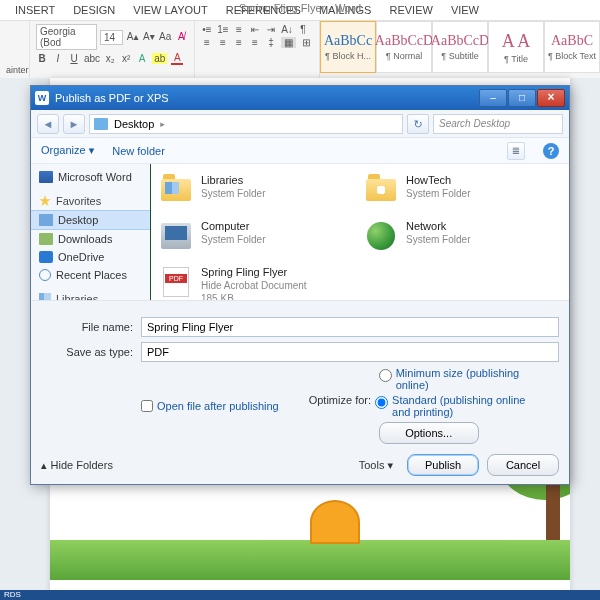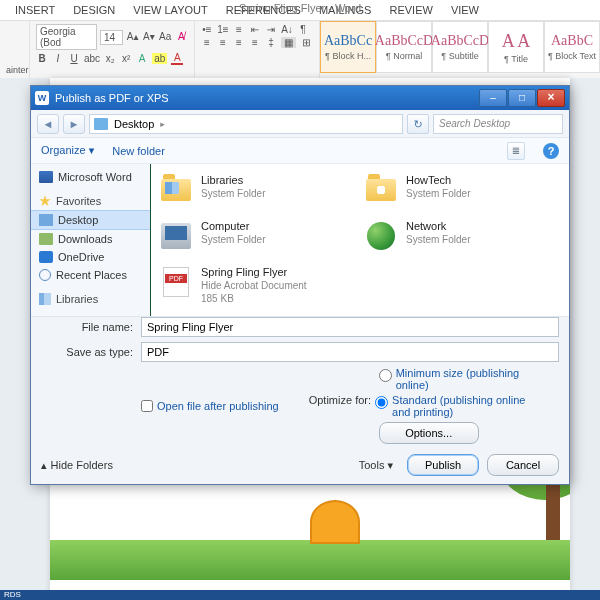--- a/index.html
+++ b/index.html
@@ -76,21 +76,21 @@
 .folder.ht:after { content: ""; position: absolute; left: 3px; top: 2px; width: 24px; height: 18px; background: radial-gradient(circle,#fff 30%,transparent 30%); }
 .comp-i { width: 30px; height: 26px; background: linear-gradient(#d7dde4,#a7b2be); border-radius: 2px; position: relative; }
 .comp-i:after { content: ""; position: absolute; left: 4px; top: 3px; width: 22px; height: 14px; background: #3b6fa8; }
 .net-i { width: 28px; height: 28px; border-radius: 50%; background: radial-gradient(circle at 30% 30%, #8fd06c, #3a9a3a 60%, #1a6a2a); position: relative; }
 .pdf-i { width: 26px; height: 30px; background: #fff; border: 1px solid #ccc; position: relative; }
 .pdf-i:after { content: "PDF"; position: absolute; top: 6px; left: 1px; right: 1px; text-align: center; font-size: 7px; background: #c33; color: #fff; padding: 1px 0; }
 .ftext { line-height: 13px; }
 .fname { color: #222; }
 .fsub { color: #888; font-size: 10px; }
 
-.bottom { border-top: 1px solid #e0e6ee; background: #f1f4f8; padding: 0 10px 8px 10px; font-size: 11px; }
+.bottom { border-top: 1px solid #e0e6ee; background: #f1f4f8; padding: 16px 10px 8px 10px; font-size: 11px; }
 .field-row { display: flex; align-items: center; margin-bottom: 5px; }
 .field-row label { width: 100px; text-align: right; padding-right: 8px; color: #333; }
 .field-row .inp { flex: 1; height: 20px; border: 1px solid #b8c3d0; background: #fff; padding: 0 5px; font-size: 11px; display: flex; align-items: center; }
 .opts { display: flex; margin-top: 4px; padding-left: 100px; gap: 30px; }
 .chk-l { color: #1a5aa8; display: flex; align-items: center; gap: 4px; }
 .chk-l input { width: 12px; height: 12px; }
 .radio-col { font-size: 11px; }
 .radio-row { display: flex; align-items: flex-start; gap: 4px; color: #1a5aa8; margin-bottom: 3px; }
 .radio-row input { margin-top: 2px; }
 .radio-plain { color: #333; }

